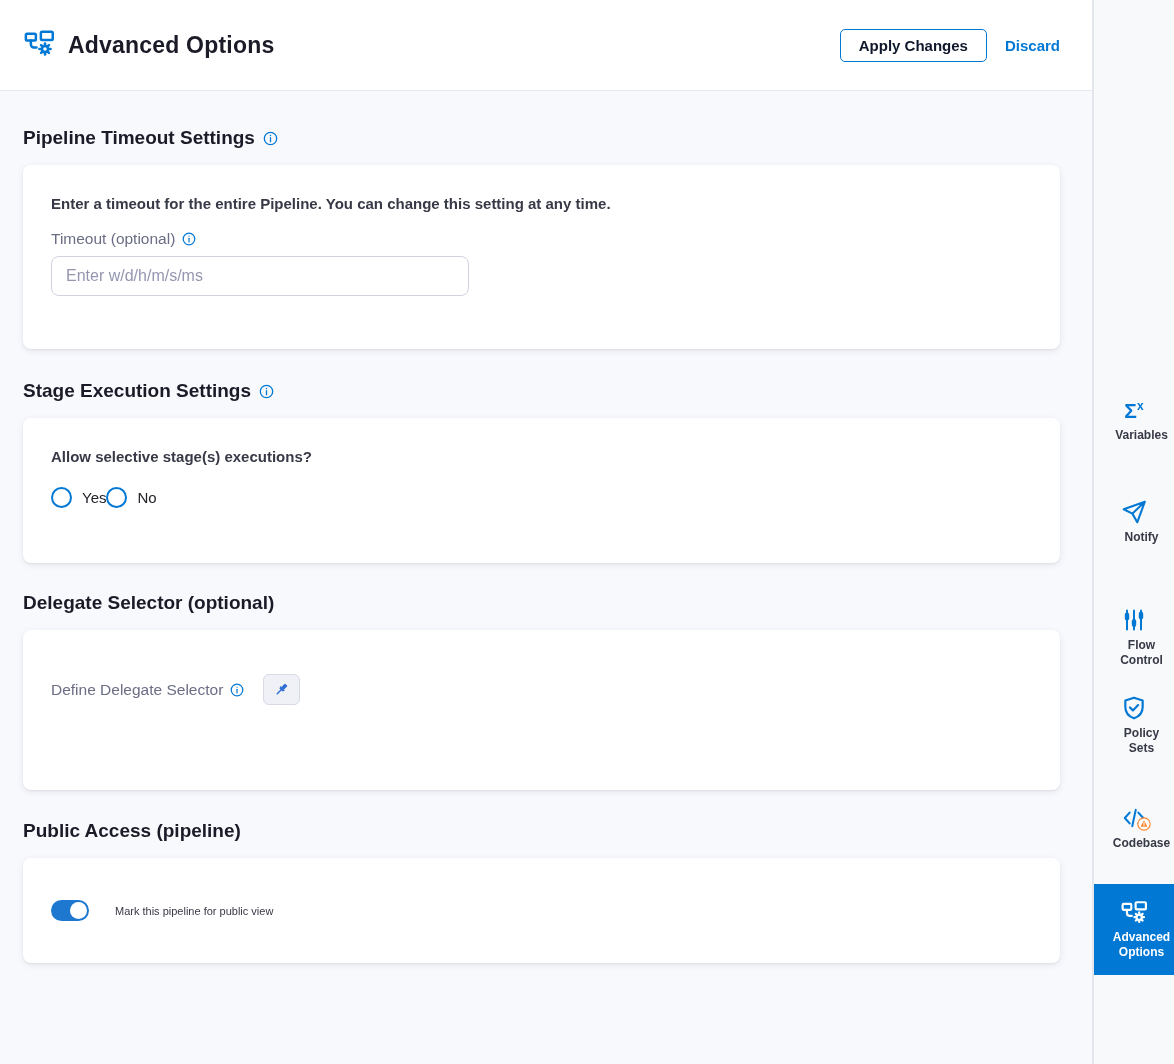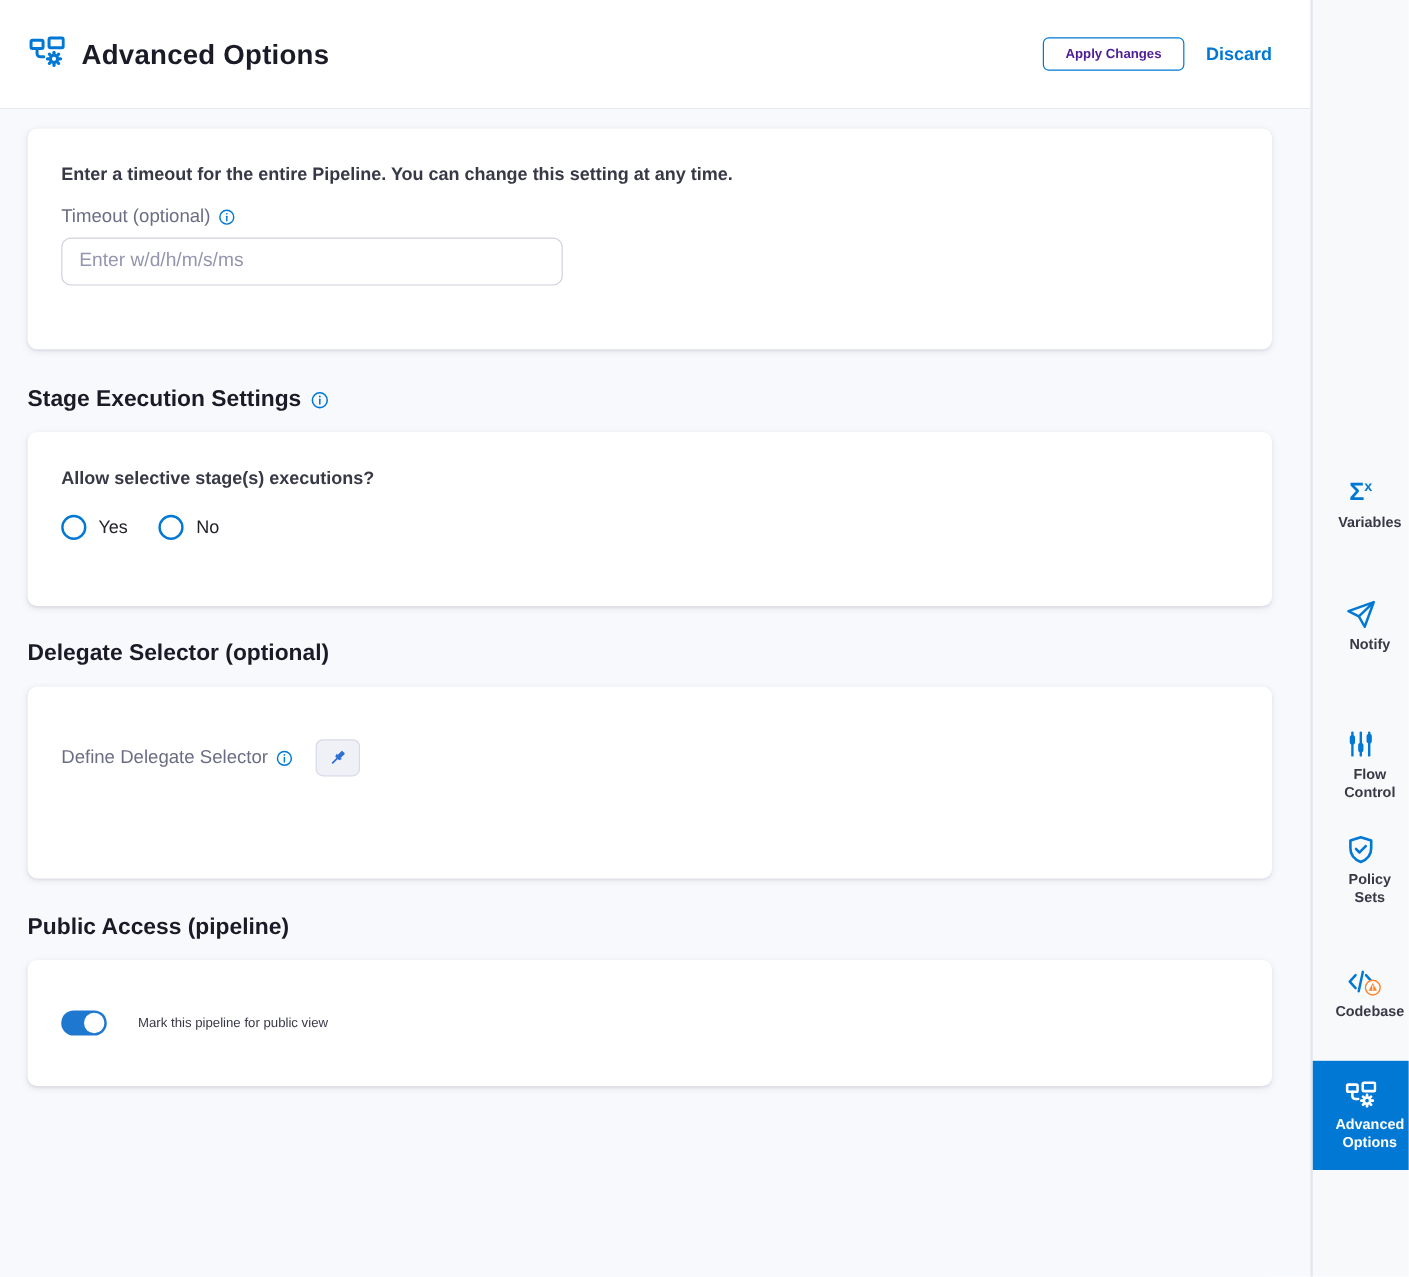--- a/index.html
+++ b/index.html
@@ -15,22 +15,22 @@
   .main { width:1092px; height:100%; display:flex; flex-direction:column; }
 
   .header {
     height:91px; background:#fff; border-bottom:1px solid #e8e9f0;
     display:flex; align-items:center; padding:0 32px 0 24px; flex:0 0 auto;
   }
   .header-left { display:flex; align-items:center; gap:14px; flex:1; }
   .page-title { font-size:23px; font-weight:700; color:#1b1b28; letter-spacing:.2px; }
   .header-actions { display:flex; align-items:center; gap:18px; }
   .btn-outline {
-    background:#fff; color:#4c1d95; border:1.5px solid #0278d5; border-radius:5px;
-    font-size:11px; font-weight:700; padding:7px 18px; cursor:pointer;
+    background:#fff; color:#0f172a; border:1.5px solid #0278d5; border-radius:5px;
+    font-size:15px; font-weight:700; padding:7px 18px; cursor:pointer;
     font-family:inherit;
   }
   .link-btn {
     background:none; border:none; color:#0278d5; font-size:15px; font-weight:700;
     cursor:pointer; font-family:inherit;
   }
 
   .content {
     flex:1; background:#f8f9fd; padding:0 32px 0 23px; overflow:hidden;
   }
@@ -61,21 +61,21 @@
   .text-input {
     display:block; margin-top:8px; height:40px; border:1px solid #cfd1e0;
     border-radius:8px; background:#fff; padding:0 14px; font-size:16px;
     color:#24242e; font-family:inherit; outline:none;
   }
   .text-input::placeholder { color:#9496b0; }
   .timeout-input { width:418px; }
   .delegate-input { width:100%; border-color:#9fa3bd; }
 
   .question { font-size:15px; font-weight:700; color:#383946; }
-  .radio-row { display:flex; align-items:center; gap:26px; margin-top:22px; }
+  .radio-row { display:flex; align-items:center; margin-top:22px; }
   .radio-option { display:flex; align-items:center; gap:10px; cursor:pointer; }
   .radio-circle {
     width:21px; height:21px; border-radius:50%; border:2px solid #0278d5; background:#fff;
   }
   .radio-label { font-size:15px; color:#22222a; }
 
   .pin-btn {
     width:37px; height:31px; margin-left:12px; border:1px solid #d8dae6;
     background:#eff1f6; border-radius:6px; display:flex; align-items:center;
     justify-content:center; cursor:pointer;
@@ -168,20 +168,28 @@
         <span class="page-title">Advanced Options</span>
       </div>
       <div class="header-actions">
         <button class="btn-outline">Apply Changes</button>
         <button class="link-btn">Discard</button>
       </div>
     </div>
 
     <div class="content">
 
+      <div class="section-heading sh-1">
+        <span>Pipeline Timeout Settings</span>
+        <span class="info-icon">
+          <svg width="15" height="15" viewBox="0 0 16 16">
+              <use href="#info-glyph"></use>
+            </svg>
+        </span>
+      </div>
       <div class="card card-timeout">
         <div class="card-desc">Enter a timeout for the entire Pipeline. You can change this setting at any time.</div>
         <div class="field-label-row">
           <span class="field-label">Timeout (optional)</span>
           <span class="info-icon">
             <svg width="14" height="14" viewBox="0 0 16 16">
                 <use href="#info-glyph"></use>
               </svg>
           </span>
         </div>

